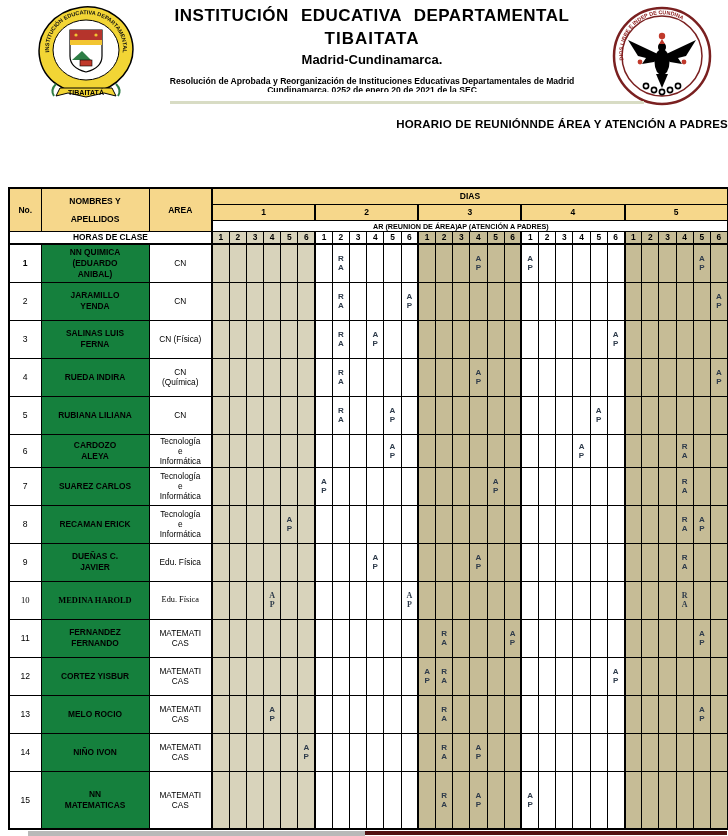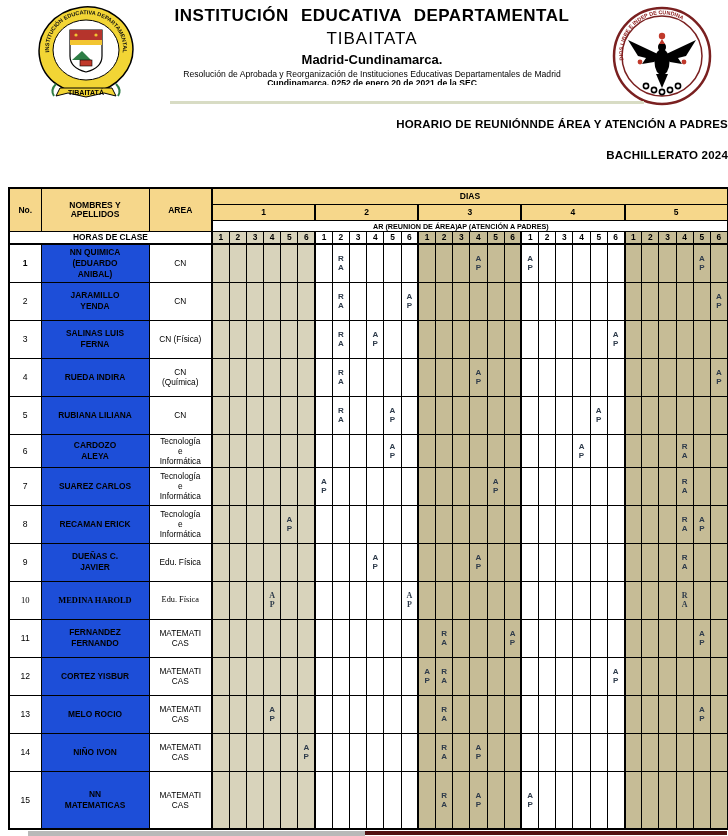--- a/index.html
+++ b/index.html
@@ -1,23 +1,23 @@
 <!DOCTYPE html>
 <html style="--header_gold: #F6D78B; --tan_light: #D8D3BB; --tan_dark: #C6BC96; --divider_sage: #D8DCC4; --bottom_maroon: #541212; --bottom_grey: #B9B9B9; --mark_text: #2D3A4A;"><head>
 <meta charset="utf-8">
 <style>
   html,body{margin:0;padding:0;background:#fff;}
   #page{position:relative;width:728px;height:836px;background:#fff;overflow:hidden;
         font-family:"Liberation Sans",sans-serif;color:#000;}
   
   #hdr-center{position:absolute;left:128px;top:6px;width:488px;text-align:center;}
   .inst1{font-size:17px;font-weight:bold;letter-spacing:.5px;word-spacing:7px;white-space:nowrap;}
-  .inst2{font-size:17px;font-weight:normal;letter-spacing:1px;margin-top:3px;text-align:center;}
+  .inst2{font-size:17px;font-weight:bold;letter-spacing:1px;margin-top:3px;text-align:center;}
   .loc{font-size:13px;font-weight:bold;margin-top:3px;}
-  .res1{font-size:8.6px;font-weight:normal;margin-top:2px;white-space:nowrap;}
+  .res1{font-size:8.6px;font-weight:bold;margin-top:9px;white-space:nowrap;}
   .res2-clip{height:6px;overflow:hidden;font-size:8.6px;font-weight:bold;line-height:9px;}
   #divider{position:absolute;left:170px;top:101px;width:474px;height:3px;background:var(--divider_sage);}
   #logo-left{position:absolute;left:36px;top:4px;width:100px;height:96px;}
   #logo-right{position:absolute;left:610px;top:6px;width:104px;height:100px;}
   
   .doc-title{position:absolute;left:0;width:728px;text-align:right;font-size:11.5px;font-weight:bold;letter-spacing:.2px;}
   
   #tblwrap{position:absolute;left:8px;top:187px;}
   table{border-collapse:collapse;table-layout:fixed;width:719px;border:2px solid #000;}
   td,th{border:1px solid #000;padding:0;overflow:hidden;vertical-align:middle;text-align:center;}
@@ -26,21 +26,21 @@
   tr.r-ley td{background:#fff;position:relative;border-left:1px solid #000;}
   .ley-span{position:absolute;top:1px;font-size:7.2px;font-weight:bold;white-space:nowrap;}
   .thl{border-left:2px solid #000 !important;}
   tr.r-horas td{font-size:8.4px;font-weight:bold;background:#fff;border-bottom:2px solid #000;}
   td.horas-label{font-size:8.6px;font-weight:bold;background:#fff;}
   .d1{background:var(--tan_light) !important;}
   .d3,.d5{background:var(--tan_dark) !important;}
   .d2,.d4{background:#fff;}
   .c-no{font-size:8.6px;background:#fff;}
   .c-no.b{font-weight:bold;}
-  .c-name{font-size:8.4px;font-weight:bold;background:#1d4ed8;white-space:pre-line;line-height:11px;}
+  .c-name{font-size:8.4px;font-weight:bold;background:#15803d;white-space:pre-line;line-height:11px;}
   .c-area{font-size:8.3px;background:#fff;white-space:pre-line;line-height:10px;}
   .c-area.b{font-weight:normal;}
   td.pcell{font-size:8px;font-weight:600;color:var(--mark_text);white-space:pre-line;line-height:9px;}
   
   #bottom-grey{position:absolute;left:28px;top:831px;width:337px;height:5px;background:var(--bottom_grey);}
   #bottom-maroon{position:absolute;left:365px;top:831px;width:362px;height:4px;background:var(--bottom_maroon);}
 </style>
 </head>
 <body>
 
@@ -104,21 +104,20 @@
   <div id="hdr-center">
     <div class="inst1">INSTITUCIÓN EDUCATIVA DEPARTAMENTAL</div>
     <div class="inst2">TIBAITATA</div>
     <div class="loc">Madrid-Cundinamarca.</div>
     <div class="res1">Resolución de Aprobada y Reorganización de Instituciones Educativas Departamentales de Madrid</div>
     <div class="res2-clip">Cundinamarca, 0252 de enero 20 de 2021 de la SEC</div>
   </div>
   <div id="divider"></div>
 
   <div class="doc-title" style="top:118px;">HORARIO DE REUNIÓNNDE ÁREA Y ATENCIÓN A PADRES</div>
-  <div class="doc-title" style="top:149px;">BACHILLERATO 2024</div>
 
   <div id="tblwrap">
     <table>
       <colgroup id="cg">
         <col style="width:32px">
           <col style="width:108px">
           <col style="width:63px">
       <col style="width: 17.2px;">
           <col style="width: 17.2px;">
           <col style="width: 17.2px;">
@@ -146,21 +145,21 @@
           <col style="width: 17.2px;">
           <col style="width: 17.2px;">
           <col style="width: 17.2px;">
           <col style="width: 17.2px;">
           <col style="width: 17.2px;">
           <col style="width: 17.2px;">
         </colgroup>
       <thead>
         <tr class="r-dias">
           <th rowspan="3">No.</th>
-          <th rowspan="3" style="white-space:pre-line;line-height:9px;">NOMBRES Y
+          <th rowspan="3" style="white-space:pre-line;line-height:18px;">NOMBRES Y
 APELLIDOS</th>
           <th rowspan="3">AREA</th>
           <th colspan="30" class="thl">DIAS</th>
         </tr>
         <tr class="r-days">
           <th colspan="6" class="thl">1</th>
           <th colspan="6" class="thl">2</th>
           <th colspan="6" class="thl">3</th>
           <th colspan="6" class="thl">4</th>
           <th colspan="6" class="thl">5</th>

